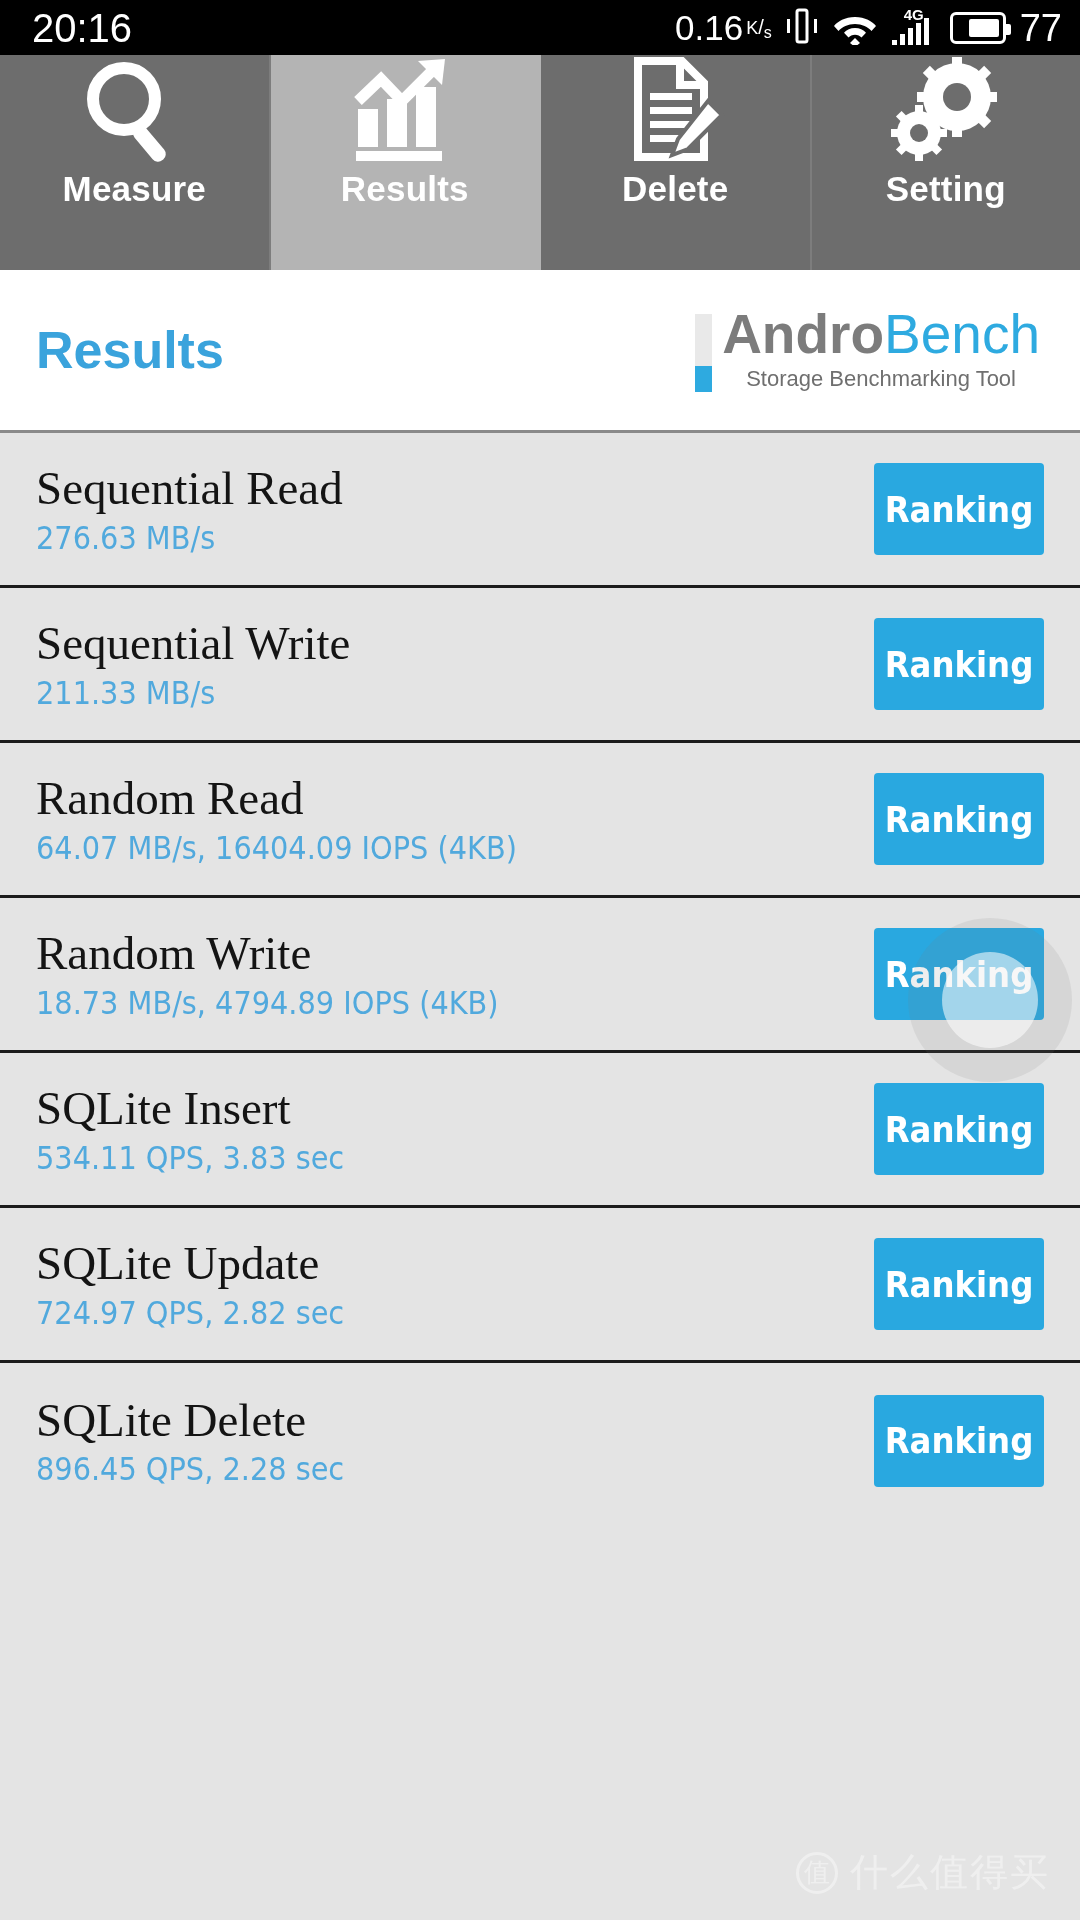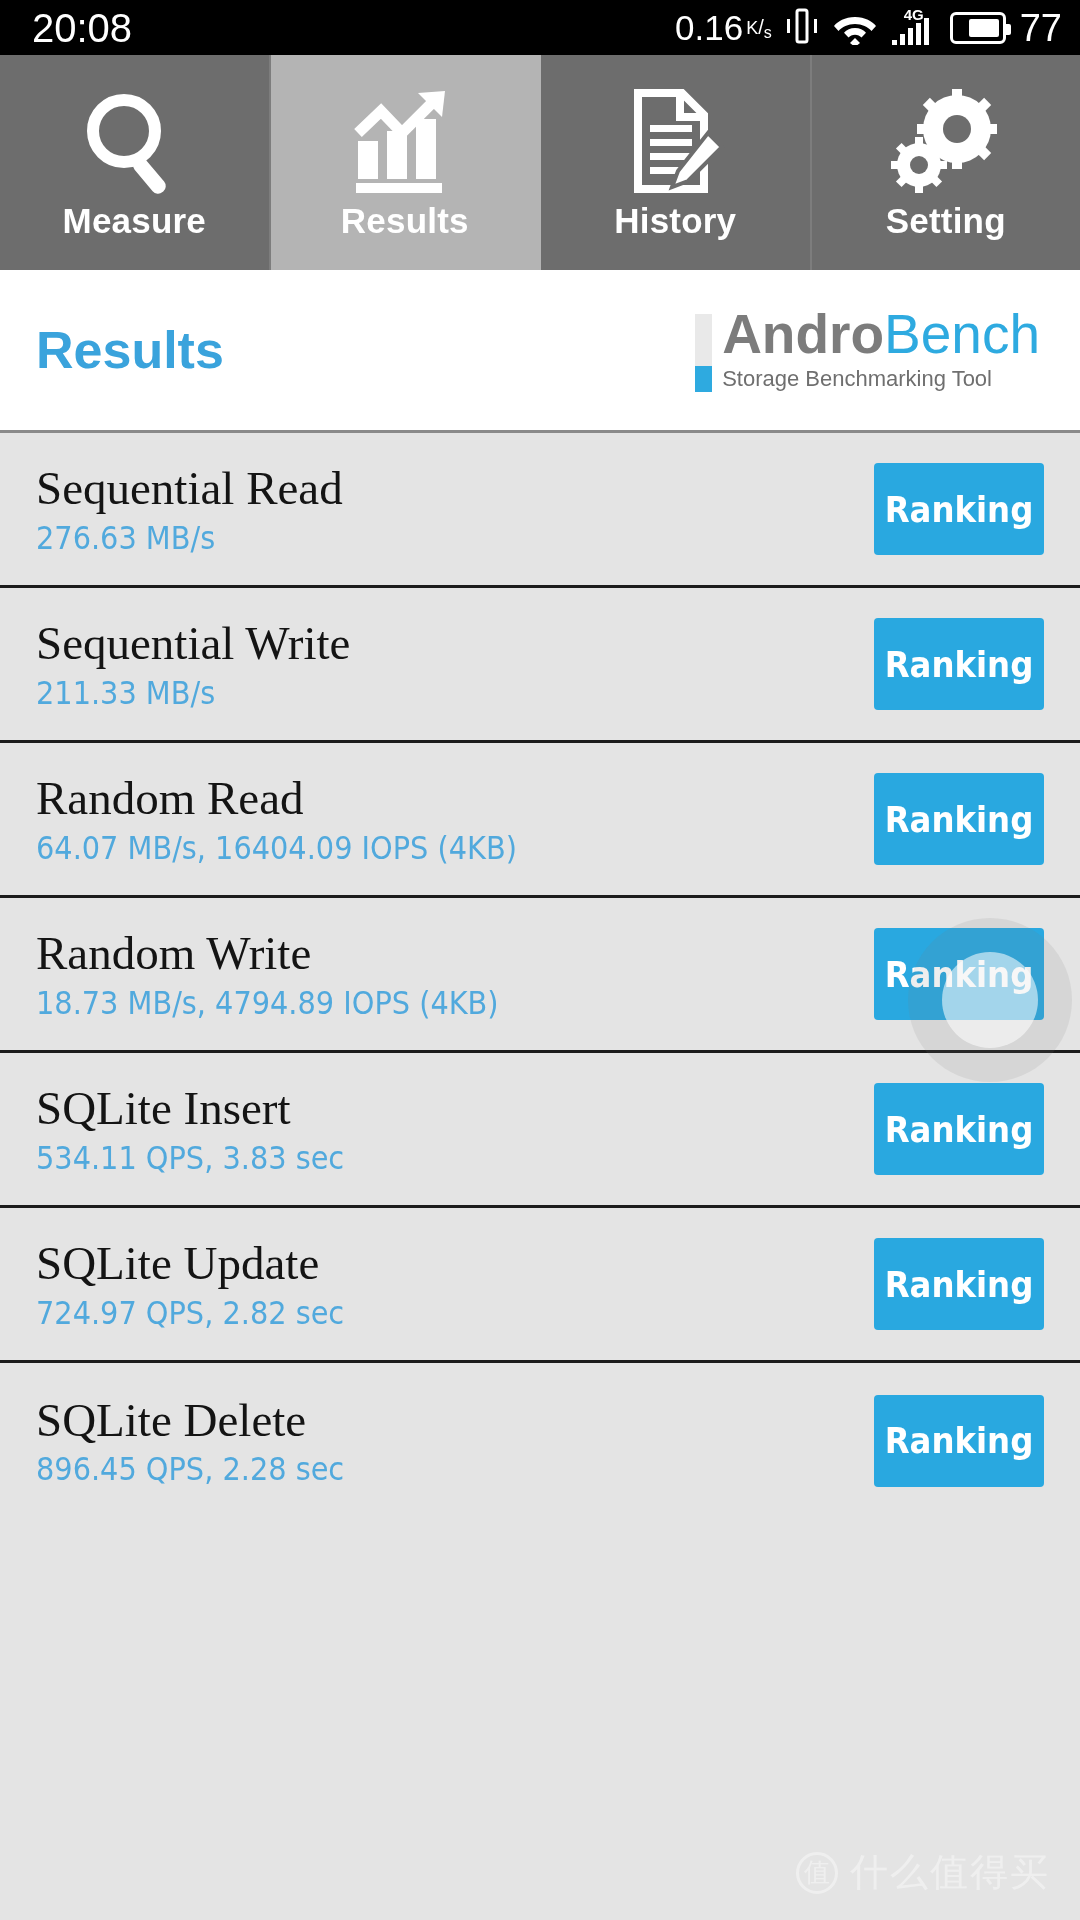--- a/index.html
+++ b/index.html
@@ -128,21 +128,20 @@
     background: #6d6d6d;
   }
   .tab {
     flex: 1;
     position: relative;
     background: #6d6d6d;
     display: flex;
     flex-direction: column;
     align-items: center;
     justify-content: flex-start;
-    padding-top: 32px;
     border-right: 2px solid #7d7d7d;
   }
   .tab:last-child { border-right: none; }
   .tab.active { background: #b4b4b4; border-right-color: #b4b4b4; }
   .tab .tab-icon {
     height: 112px;
     display: flex;
     align-items: center;
     justify-content: center;
   }
@@ -189,21 +188,21 @@
   .brand-main {
     font-size: 55px;
     line-height: 0.95;
     font-family: "Liberation Sans", sans-serif;
     white-space: nowrap;
   }
   .brand-main .b-andro { color: #7c7c7c; font-weight: bold; }
   .brand-main .b-bench { color: #2eaae0; font-weight: normal; }
   .brand-sub {
     margin-top: 6px;
-    text-align: left;
+    text-align: center;
     font-size: 22px;
     color: #6f6f6f;
     font-family: "Liberation Sans", sans-serif;
     white-space: nowrap;
   }
 
   
   .results-list {
     background: #e4e4e4;
     border-top: 3px solid #8a8a8a;
@@ -305,21 +304,21 @@
     letter-spacing: 2px;
     font-family: "DejaVu Sans", sans-serif;
   }
 </style>
 </head>
 <body>
 
 <div id="app">
 
   <div class="statusbar">
-    <div class="status-clock">20:08</div>
+    <div class="status-clock">20:16</div>
     <div class="status-right">
 
       <div class="net-speed">
         <span class="net-num">0.16</span>
         <span class="net-unit">
           <span class="u-k">K</span><span class="u-sl">/</span><span class="u-s">s</span>
         </span>
       </div>
 
       <span class="ic">
@@ -387,21 +386,21 @@
         <svg width="110" height="108" viewBox="0 0 110 108">
           <path d="M18 4 H62 L84 26 V100 H18 Z" fill="none" stroke="#fff" stroke-width="8"></path>
           <path d="M60 4 V28 H84" fill="none" stroke="#fff" stroke-width="8"></path>
           <rect x="30" y="36" width="42" height="7" fill="#fff"></rect>
           <rect x="30" y="50" width="42" height="7" fill="#fff"></rect>
           <rect x="30" y="64" width="42" height="7" fill="#fff"></rect>
           <rect x="30" y="78" width="30" height="7" fill="#fff"></rect>
           <path d="M88 44 L102 58 L68 92 L52 98 L58 82 Z" fill="#fff" stroke="#6d6d6d" stroke-width="4"></path>
         </svg>
       </span>
-      <span class="tab-label">History</span>
+      <span class="tab-label">Delete</span>
     </div>
 
     <div class="tab">
       <span class="tab-icon">
         <svg width="110" height="108" viewBox="0 0 110 108">
           <g fill="#fff">
             <circle cx="66" cy="40" r="34"></circle>
             <g>
               <rect x="61" y="0" width="10" height="16"></rect>
                 <rect x="61" y="64" width="10" height="16"></rect>

